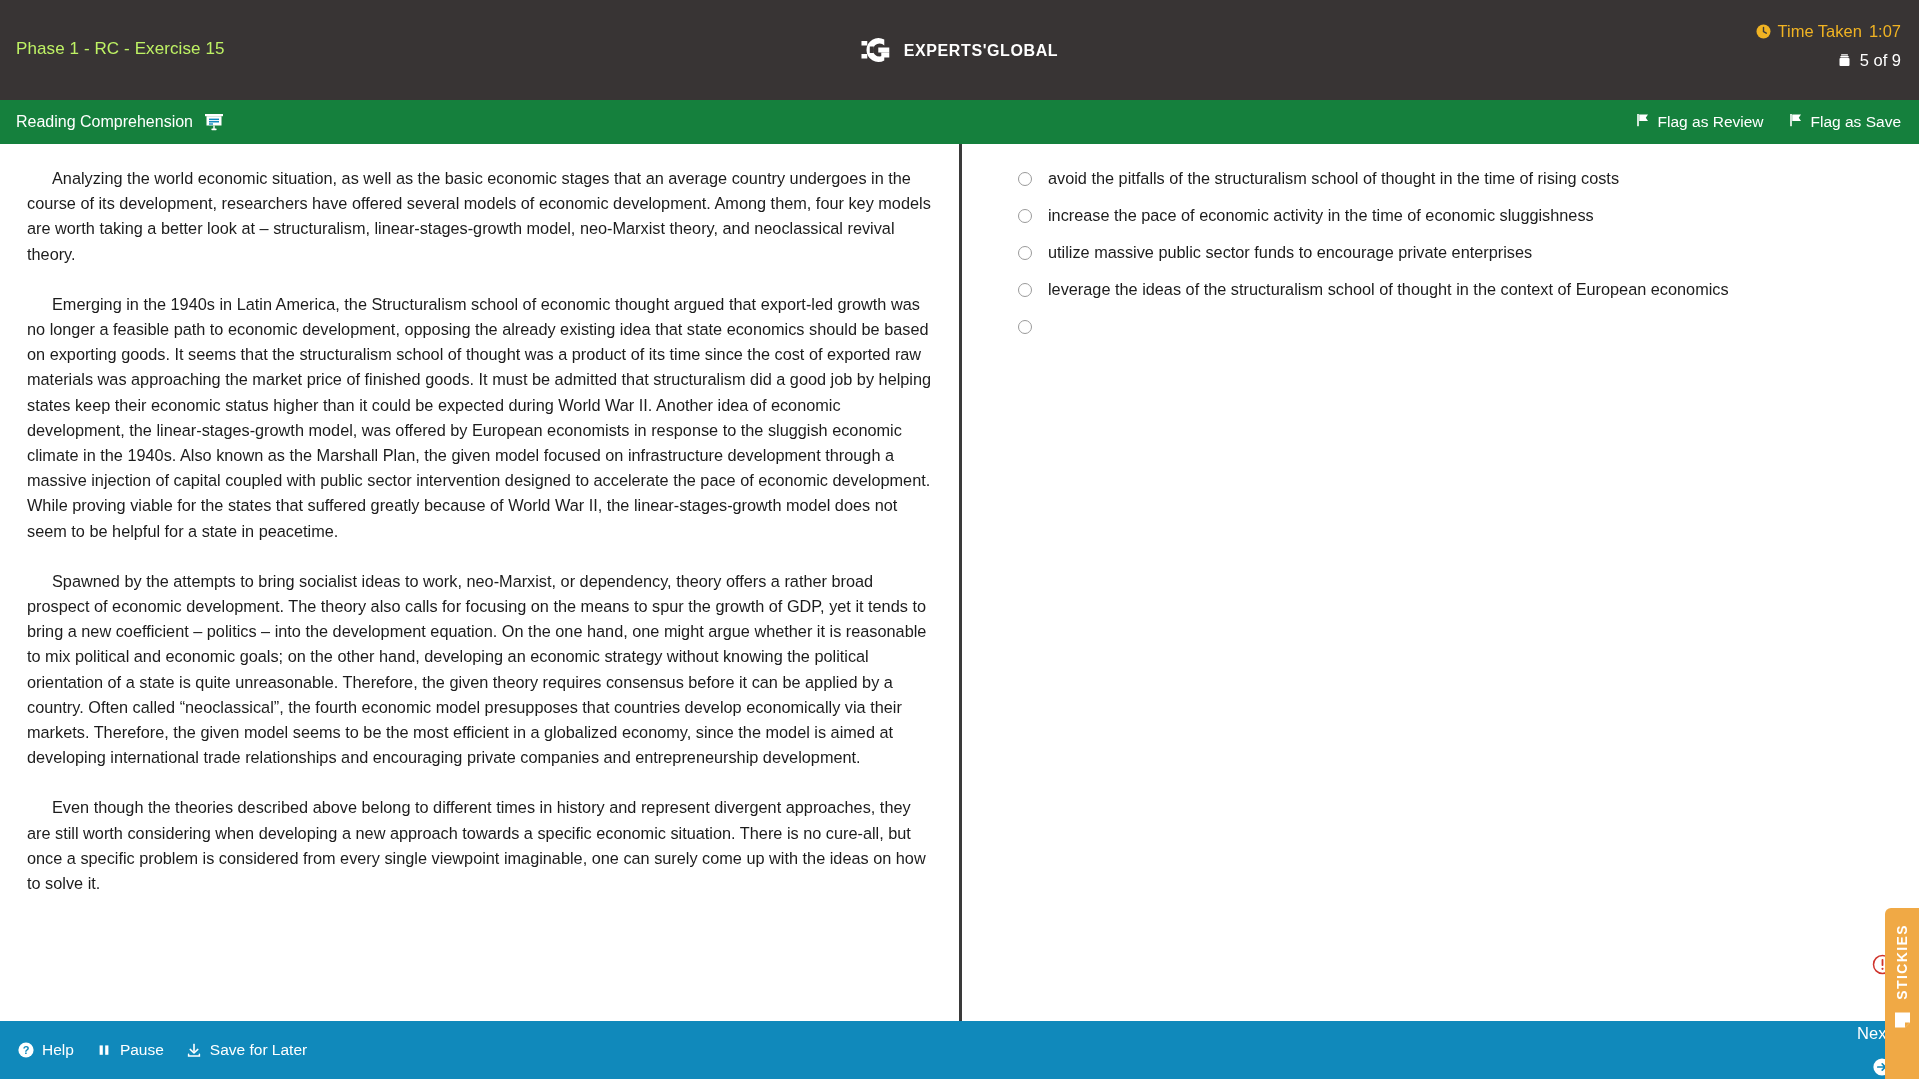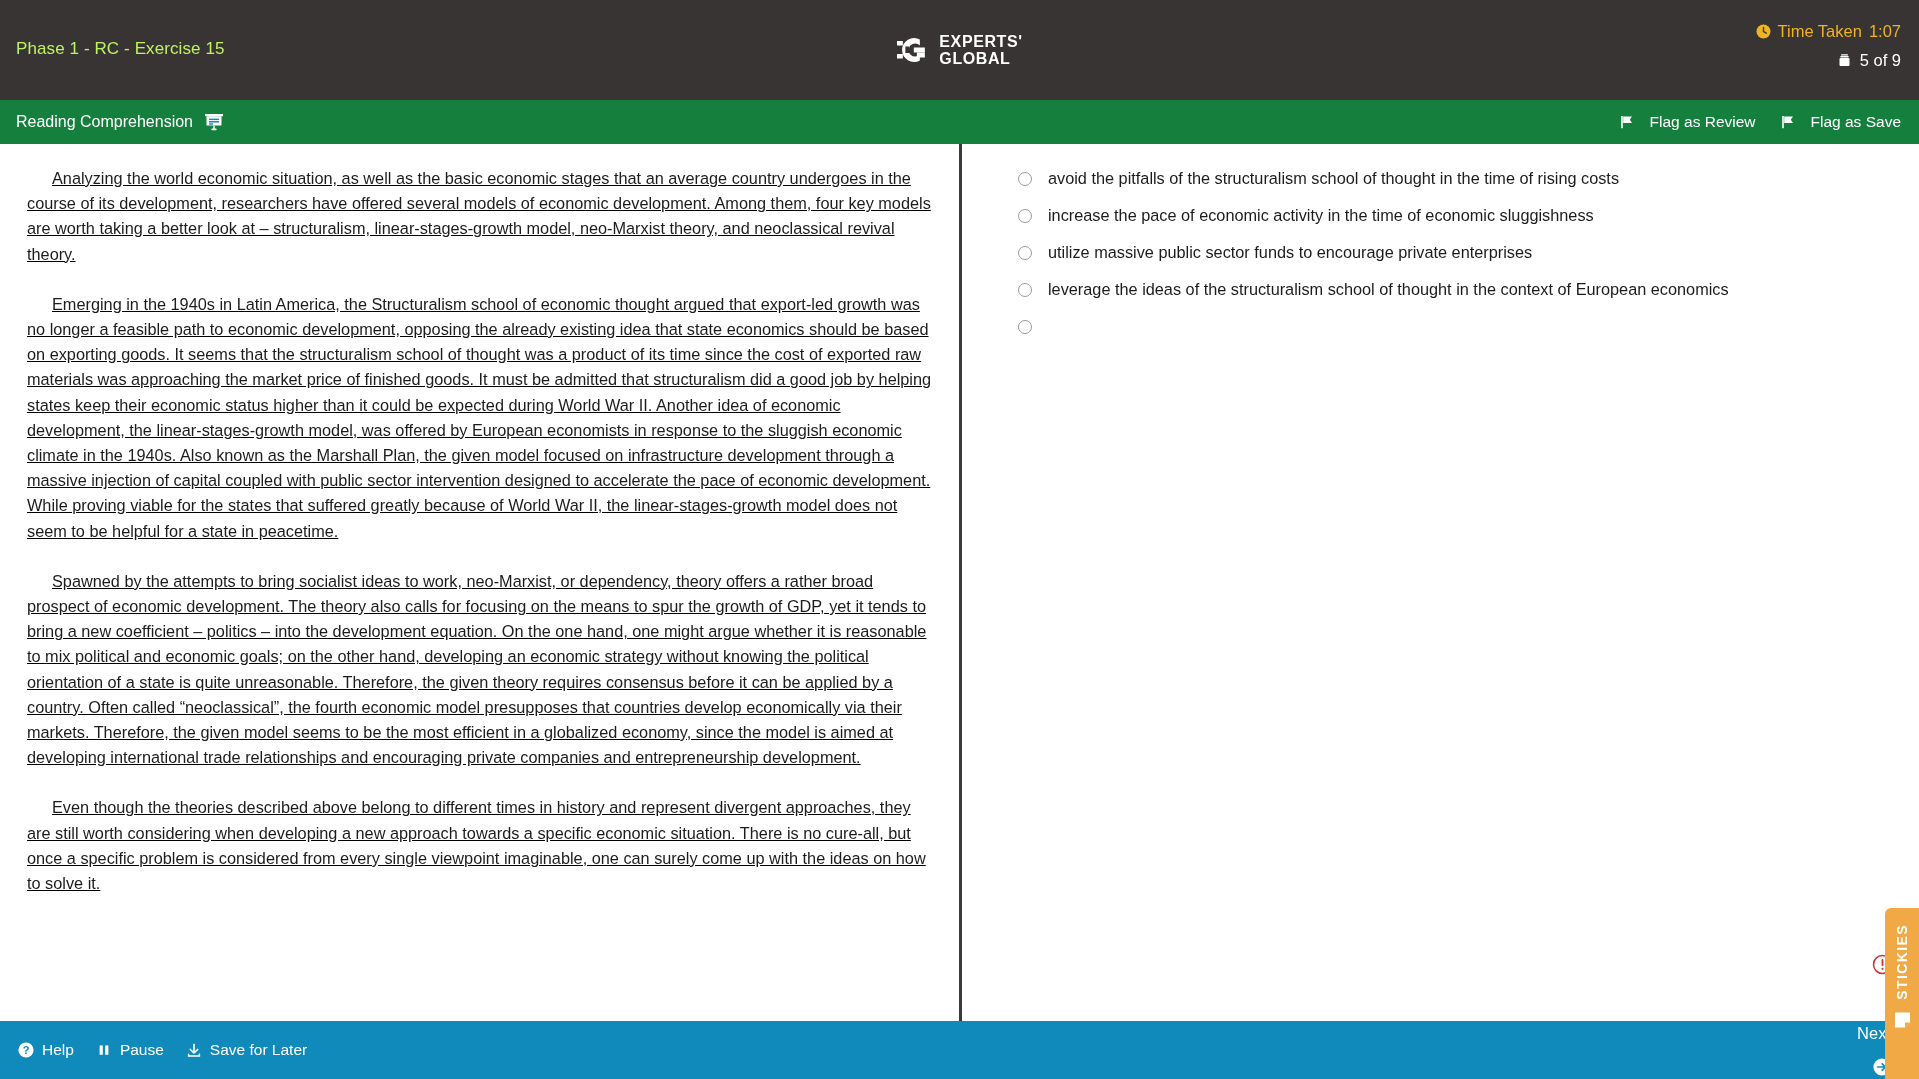--- a/index.html
+++ b/index.html
@@ -26,21 +26,21 @@
     letter-spacing: .1px;
   }
   .brand {
     position: absolute;
     left: 50%; top: 33px;
     transform: translateX(-50%);
     display: flex; align-items: center; gap: 9px;
   }
   .brand-mark { width: 34px; height: 34px; position: relative; flex: 0 0 34px; }
   .brand-text {
-    display: flex; flex-direction: column;
+    display: flex; flex-direction: row;
     color: #ffffff;
     font-weight: bold;
     font-size: 16px;
     line-height: 17px;
     letter-spacing: .6px;
     justify-content: flex-end;
   }
   .timer-wrap {
     position: absolute;
     right: 18px; top: 22px;
@@ -63,38 +63,37 @@
     height: 44px; flex: 0 0 44px;
     background: #15803d;
     display: flex; align-items: center; justify-content: space-between;
     padding: 0 18px 0 16px;
     color: #ffffff;
   }
   .section-left { display: flex; align-items: center; gap: 11px; }
   .board-icon { width: 20px; height: 18px; display: block; }
   .section-right { display: flex; align-items: center; gap: 25px; }
   .flag-btn {
-    display: flex; align-items: center; gap: 16px;
+    display: flex; align-items: flex-start; gap: 8px;
     font-size: 15.5px; color: #ffffff; cursor: pointer; white-space: nowrap;
   }
   .flag-icon { width: 14px; height: 14px; display: block; }
 
   
   .content {
     position: relative;
     flex: 1 1 auto;
     display: flex;
     background: #ffffff;
     min-height: 0;
   }
   .passage-pane {
     width: 959px; flex: 0 0 959px;
     padding: 22px 24px 10px 27px;
     overflow: hidden;
-    text-decoration: underline;
   }
   .vdivider {
     width: 3px; flex: 0 0 3px;
     background: #3a3a3a;
     align-self: stretch;
   }
   .question-pane {
     flex: 1 1 auto;
     padding: 22px 30px 10px 34px;
     position: relative;

